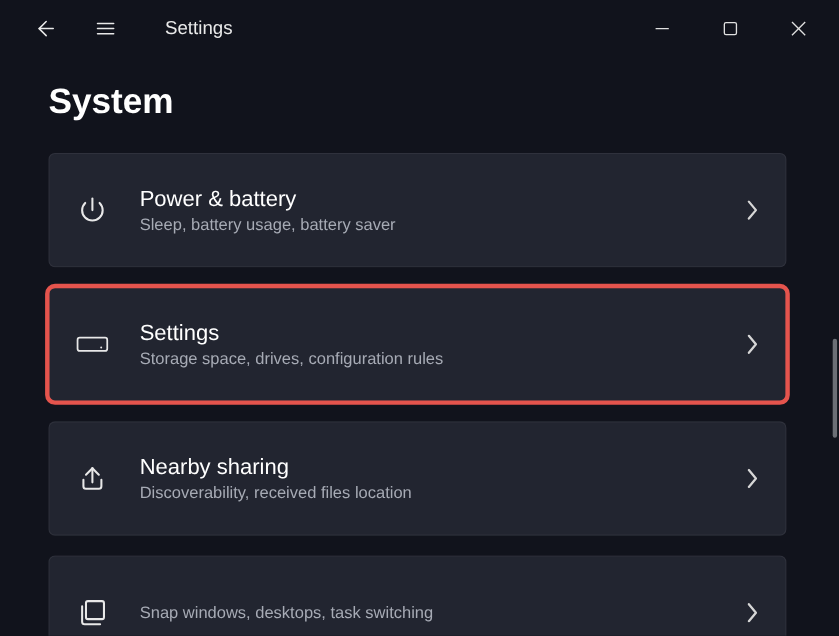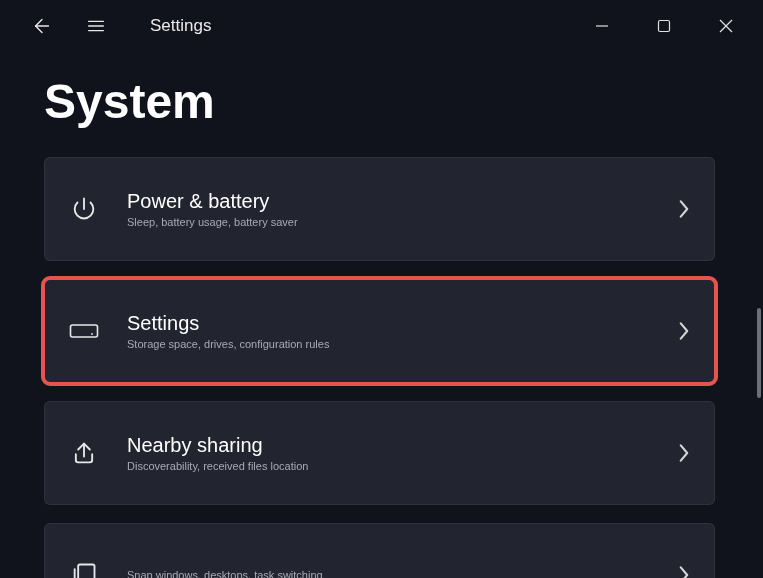--- a/index.html
+++ b/index.html
@@ -50,21 +50,21 @@
     .window-ctrl {
       width: 22px;
       height: 22px;
       display: flex;
       align-items: center;
       justify-content: center;
       color: #e0e0e0;
     }
 
     .page-title {
-      font-size: 48px;
+      font-size: 32px;
       font-weight: 600;
       color: #ffffff;
       padding: 22px 0 28px 44px;
     }
 
     .card-list {
       display: flex;
       flex-direction: column;
       gap: 18px;
       padding: 0 48px 0 44px;
@@ -95,21 +95,21 @@
     .card-text {
       flex: 1;
     }
     .card-title {
       font-size: 20px;
       color: #ffffff;
       font-weight: 400;
       margin-bottom: 3px;
     }
     .card-desc {
-      font-size: 11px;
+      font-size: 15px;
       color: #a7abb5;
     }
     .chevron {
       width: 16px;
       height: 16px;
       display: flex;
       align-items: center;
       justify-content: center;
       color: #d6d6d6;
     }

